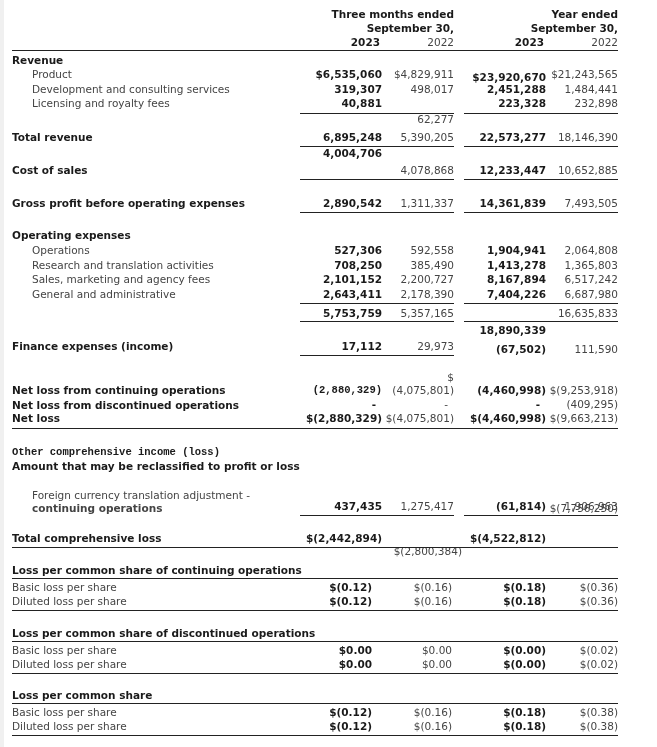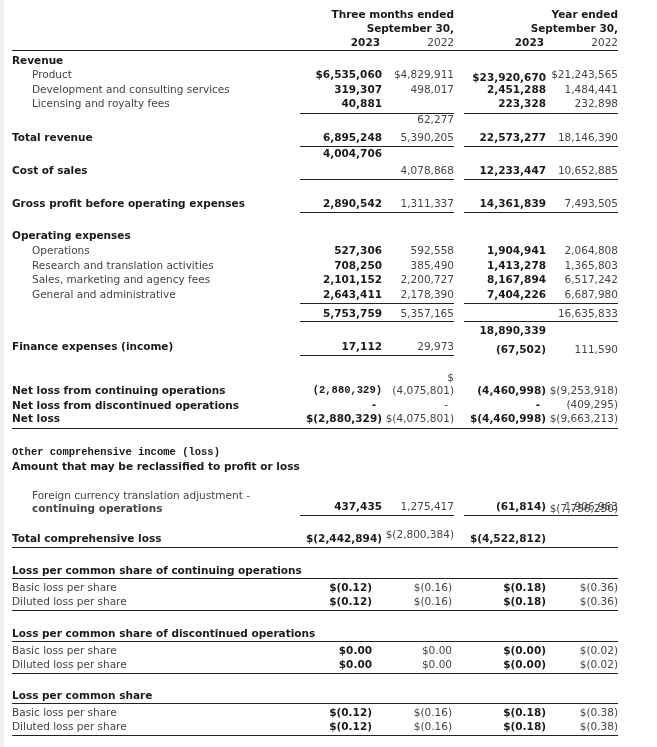--- a/index.html
+++ b/index.html
@@ -172,21 +172,21 @@
   <div class="abs n c2" style="top:499px;">1,275,417</div>
   <div class="abs b c3" style="top:499px;">(61,814)</div>
   <div class="abs n c4" style="top:499px;">1,906,963</div>
 </div>
 <div class="hline" style="left:300px;width:154px;top:515px;"></div>
 <div class="hline" style="left:464px;width:154px;top:515px;"></div>
 
 <div>
   <div class="abs b lbl" style="top:531px;">Total comprehensive loss</div>
   <div class="abs b c1" style="top:531px;">$(2,442,894)</div>
-  <div class="abs n c2" style="top:527px;">$(2,800,384)</div>
+  <div class="abs n c2" style="top:544px;margin-left:8px;">$(2,800,384)</div>
   <div class="abs b c3" style="top:531px;">$(4,522,812)</div>
   <div class="abs n c4" style="top:501px;">$(7,756,250)</div>
 </div>
 <div class="hline" style="left:12px;width:606px;top:547px;"></div>
 
 <div class="abs b lbl" style="top:563px;">Loss per common share of continuing operations</div>
 <div class="hline" style="left:12px;width:606px;top:578px;"></div>
 <div>
   <div class="abs n lbl" style="top:580px;">Basic loss per share</div>
   <div class="abs b c1" style="top:580px;width:72px;">$(0.12)</div>

